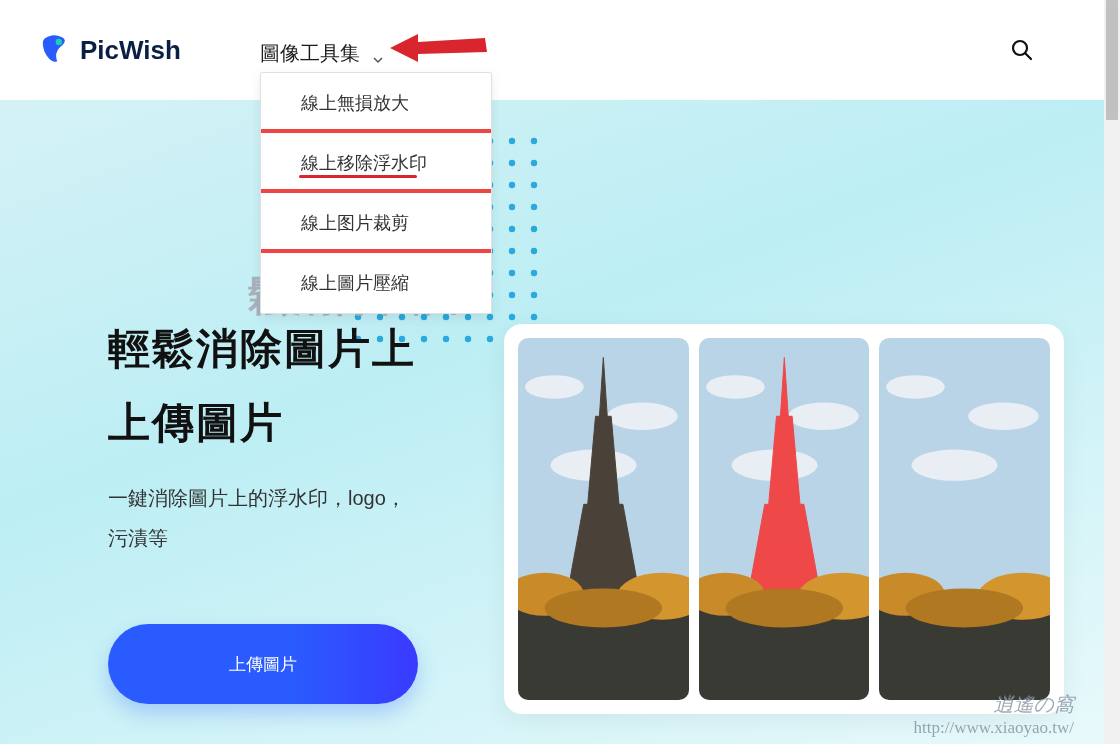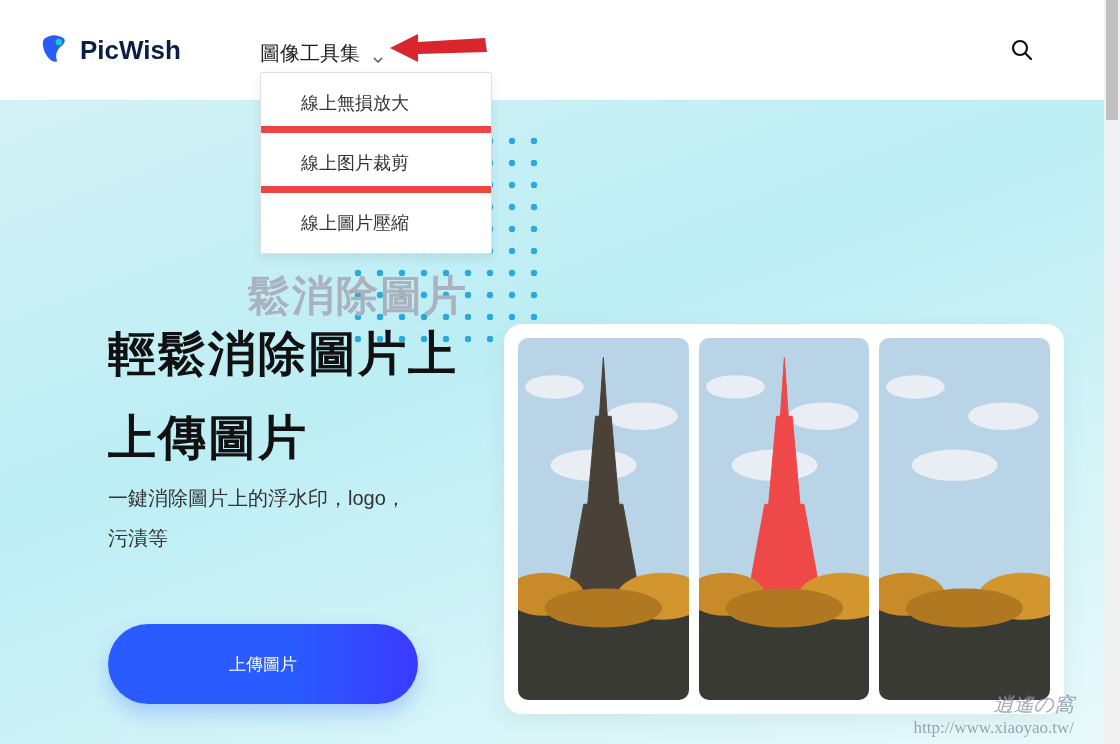--- a/index.html
+++ b/index.html
@@ -12,37 +12,37 @@
   .header { position: relative; width: 100%; height: 100px; background: #fff; z-index: 20; }
   .logo { position: absolute; left: 38px; top: 34px; display: flex; align-items: center; gap: 10px; justify-content: flex-end; }
   .logo-icon { width: 32px; height: 32px; }
   .logo-text { font-size: 26px; font-weight: 700; color: #0a1f44; }
   .nav-item { position: absolute; left: 260px; top: 40px; display: flex; align-items: center; gap: 12px; font-size: 20px; color: #1a1a1a; cursor: pointer; }
   .chev { width: 12px; height: 12px; }
   .search-btn { position: absolute; right: 70px; top: 38px; width: 24px; height: 24px; cursor: pointer; }
 
   
   .dropdown { position: absolute; left: 260px; top: 72px; width: 232px; background: #fff; border: 1px solid #e0e0e0; border-radius: 2px; box-shadow: 0 4px 12px rgba(0,0,0,0.08); z-index: 30; }
-  .dropdown-item { height: 60px; line-height: 60px; padding-left: 40px; font-size: 18px; color: #333; border-bottom: 7px solid #ef4444; cursor: pointer; position: relative; }
+  .dropdown-item { height: 60px; line-height: 60px; padding-left: 40px; font-size: 18px; color: #333; border-bottom: 4px solid #ef4444; cursor: pointer; position: relative; }
   .dropdown-item:last-child { border-bottom: none; }
   .dd-underline { position: absolute; left: 38px; top: 42px; width: 118px; height: 3px; background: #d9262e; border-radius: 2px; }
 
   
   .arrow-annot { position: absolute; left: 390px; top: 28px; z-index: 40; pointer-events: none; }
 
   
   .hero-bg { position: absolute; left: 0; top: 100px; width: 1104px; height: 644px; background: linear-gradient(160deg, #d4f2f6 0%, #bceef4 40%, #e8f9fb 100%); }
   .dots { position: absolute; left: 352px; top: 135px; width: 200px; height: 210px; z-index: 5; }
   .dots circle { fill: #2aa9dd; }
 
   
   .ghost-title { position: absolute; left: 248px; top: 268px; font-size: 42px; font-weight: 700; color: #a9b2bd; letter-spacing: 2px; z-index: 6; }
 
   
-  .headline { position: absolute; left: 108px; top: 312px; z-index: 15; font-size: 48px; font-weight: 700; color: #111; line-height: 1.75; letter-spacing: 2px; }
+  .headline { position: absolute; left: 108px; top: 312px; z-index: 15; font-size: 42px; font-weight: 700; color: #111; line-height: 1.75; letter-spacing: 2px; }
   .subline { position: absolute; left: 108px; top: 478px; z-index: 15; font-size: 20px; color: #333; line-height: 2.0; }
   .cta { position: absolute; left: 108px; top: 624px; z-index: 15; width: 310px; height: 80px; border-radius: 40px; background: linear-gradient(90deg, #2a5bff 0%, #2a5bff 60%, #3a3aff 100%); color: #fff; display: flex; align-items: center; justify-content: center; font-size: 17px; cursor: pointer; box-shadow: 0 10px 20px rgba(42,91,255,0.25); }
 
   
   .panel { position: absolute; left: 504px; top: 324px; width: 560px; height: 390px; background: #fff; border-radius: 18px; padding: 14px; box-shadow: 0 6px 24px rgba(0,0,0,0.06); z-index: 15; display: flex; gap: 10px; }
   .frame { flex: 1; border-radius: 10px; overflow: hidden; position: relative; }
   .frame svg { display: block; width: 100%; height: 100%; }
 
   
   .footer-wm { position: absolute; right: 30px; bottom: 6px; z-index: 50; opacity: 0.65; font-family: Georgia, serif; color: #6b7a8c; text-align: right; margin-top: 48px; }
@@ -78,20 +78,24 @@
       <svg viewBox="0 0 24 24" width="24" height="24">
         <circle cx="10" cy="10" r="7" fill="none" stroke="#111" stroke-width="2.2"></circle>
         <line x1="15.5" y1="15.5" x2="21" y2="21" stroke="#111" stroke-width="2.2" stroke-linecap="round"></line>
       </svg>
     </div>
   </div>
 
   <div class="dropdown">
     <div class="dropdown-item">
       <span>線上無損放大</span>
+    </div>
+    <div class="dropdown-item">
+      <span>線上移除浮水印</span>
+      <div class="dd-underline"></div>
     </div>
     <div class="dropdown-item">
       <span>線上图片裁剪</span>
     </div>
     <div class="dropdown-item">
       <span>線上圖片壓縮</span>
     </div>
   </div>
 
   <div class="arrow-annot">

